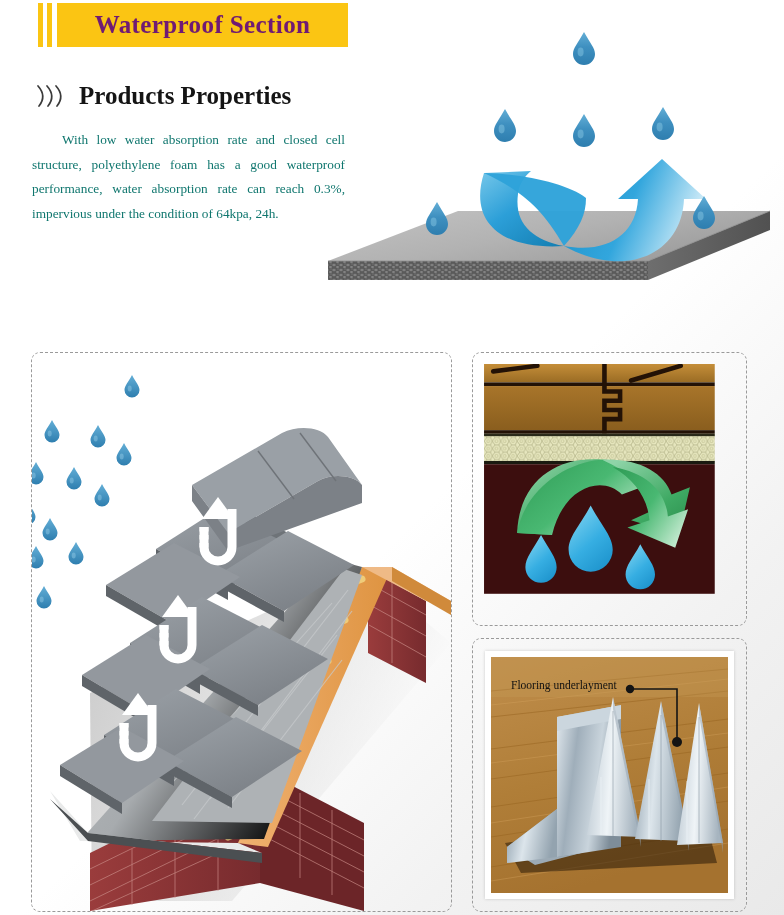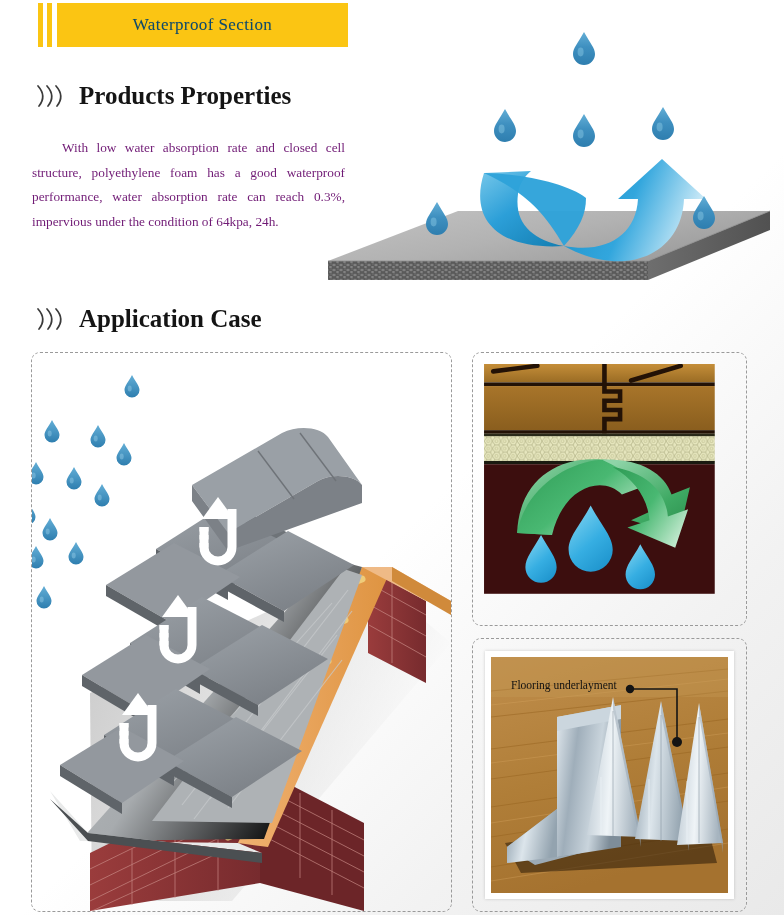--- a/index.html
+++ b/index.html
@@ -14,34 +14,34 @@
   .page{position:absolute;inset:0;}
 
   
   .banner{position:absolute;left:38px;top:3px;height:44px;display:flex;align-items:stretch;}
   .bar-thin{width:5px;background:#FBC513;margin-right:4px;}
   .bar-thin2{width:5px;background:#FBC513;margin-right:5px;}
   .banner-block{
     width:291px;background:#FBC513;display:flex;align-items:center;justify-content:center;
   }
   .banner-title{
-    color:#0c4a6e;font-family:"Liberation Serif",serif;font-weight:normal;
-    font-size:17px;letter-spacing:.4px;white-space:nowrap;
+    color:#701a75;font-family:"Liberation Serif",serif;font-weight:bold;
+    font-size:25px;letter-spacing:.4px;white-space:nowrap;
     text-shadow:0 0 1px rgba(0,0,0,.10);
   }
 
   
   .sec-head{position:absolute;display:flex;align-items:center;gap:9px;}
   .chev{width:34px;height:26px;flex:none;}
   .sec-title{font-size:25px;font-family:"Liberation Serif",serif;color:#141414;white-space:nowrap;font-weight:bold;}
 
   
   .para{
-    position:absolute;left:32px;top:136px;width:313px;
-    font-size:13.3px;line-height:24.5px;color:#701a75;
+    position:absolute;left:32px;top:128px;width:313px;
+    font-size:13.3px;line-height:24.5px;color:#0f766e;
     text-align:justify;text-indent:30px;
     font-family:"Liberation Serif",serif;
   }
 
   
   .hero{position:absolute;left:318px;top:18px;width:462px;height:272px;}
 
   
   .dash{position:absolute;border:1.6px dashed #9a9a9a;border-radius:9px;background:transparent;}
   #panel-roof{left:31px;top:352px;width:419px;height:558px;}
@@ -142,28 +142,20 @@
         <use href="#drop" x="266" y="33"></use>
         <use href="#drop" x="187" y="110"></use>
         <use href="#drop" x="266" y="115"></use>
         <use href="#drop" x="345" y="108"></use>
         <use href="#drop" x="119" y="203"></use>
         <use href="#drop" x="386" y="197"></use>
       </g>
     </svg>
   </div>
 
-  <div class="sec-head" style="left:36px;top:305px;">
-    <svg class="chev" viewBox="0 0 34 26">
-      <path d="M2 3 Q11 13 3 23" fill="none" stroke="#3a3a3a" stroke-width="1.7" stroke-linecap="round"></path>
-      <path d="M11 3 Q20 13 12 23" fill="none" stroke="#3a3a3a" stroke-width="1.7" stroke-linecap="round"></path>
-      <path d="M20 3 Q29 13 21 23" fill="none" stroke="#3a3a3a" stroke-width="1.7" stroke-linecap="round"></path>
-    </svg>
-    <div class="sec-title">Application Case</div>
-  </div>
 
   <div class="dash" id="panel-roof">
     <div class="panel-inner">
       <svg width="419" height="558" viewBox="0 0 419 558">
         <defs>
           <linearGradient id="shadowG" x1="0" y1="0" x2="1" y2="0.4">
             <stop offset="0%" stop-color="#9a9a9a"></stop>
             <stop offset="100%" stop-color="#ffffff"></stop>
           </linearGradient>
           <linearGradient id="tileG" x1="0" y1="0" x2="0.6" y2="1">

